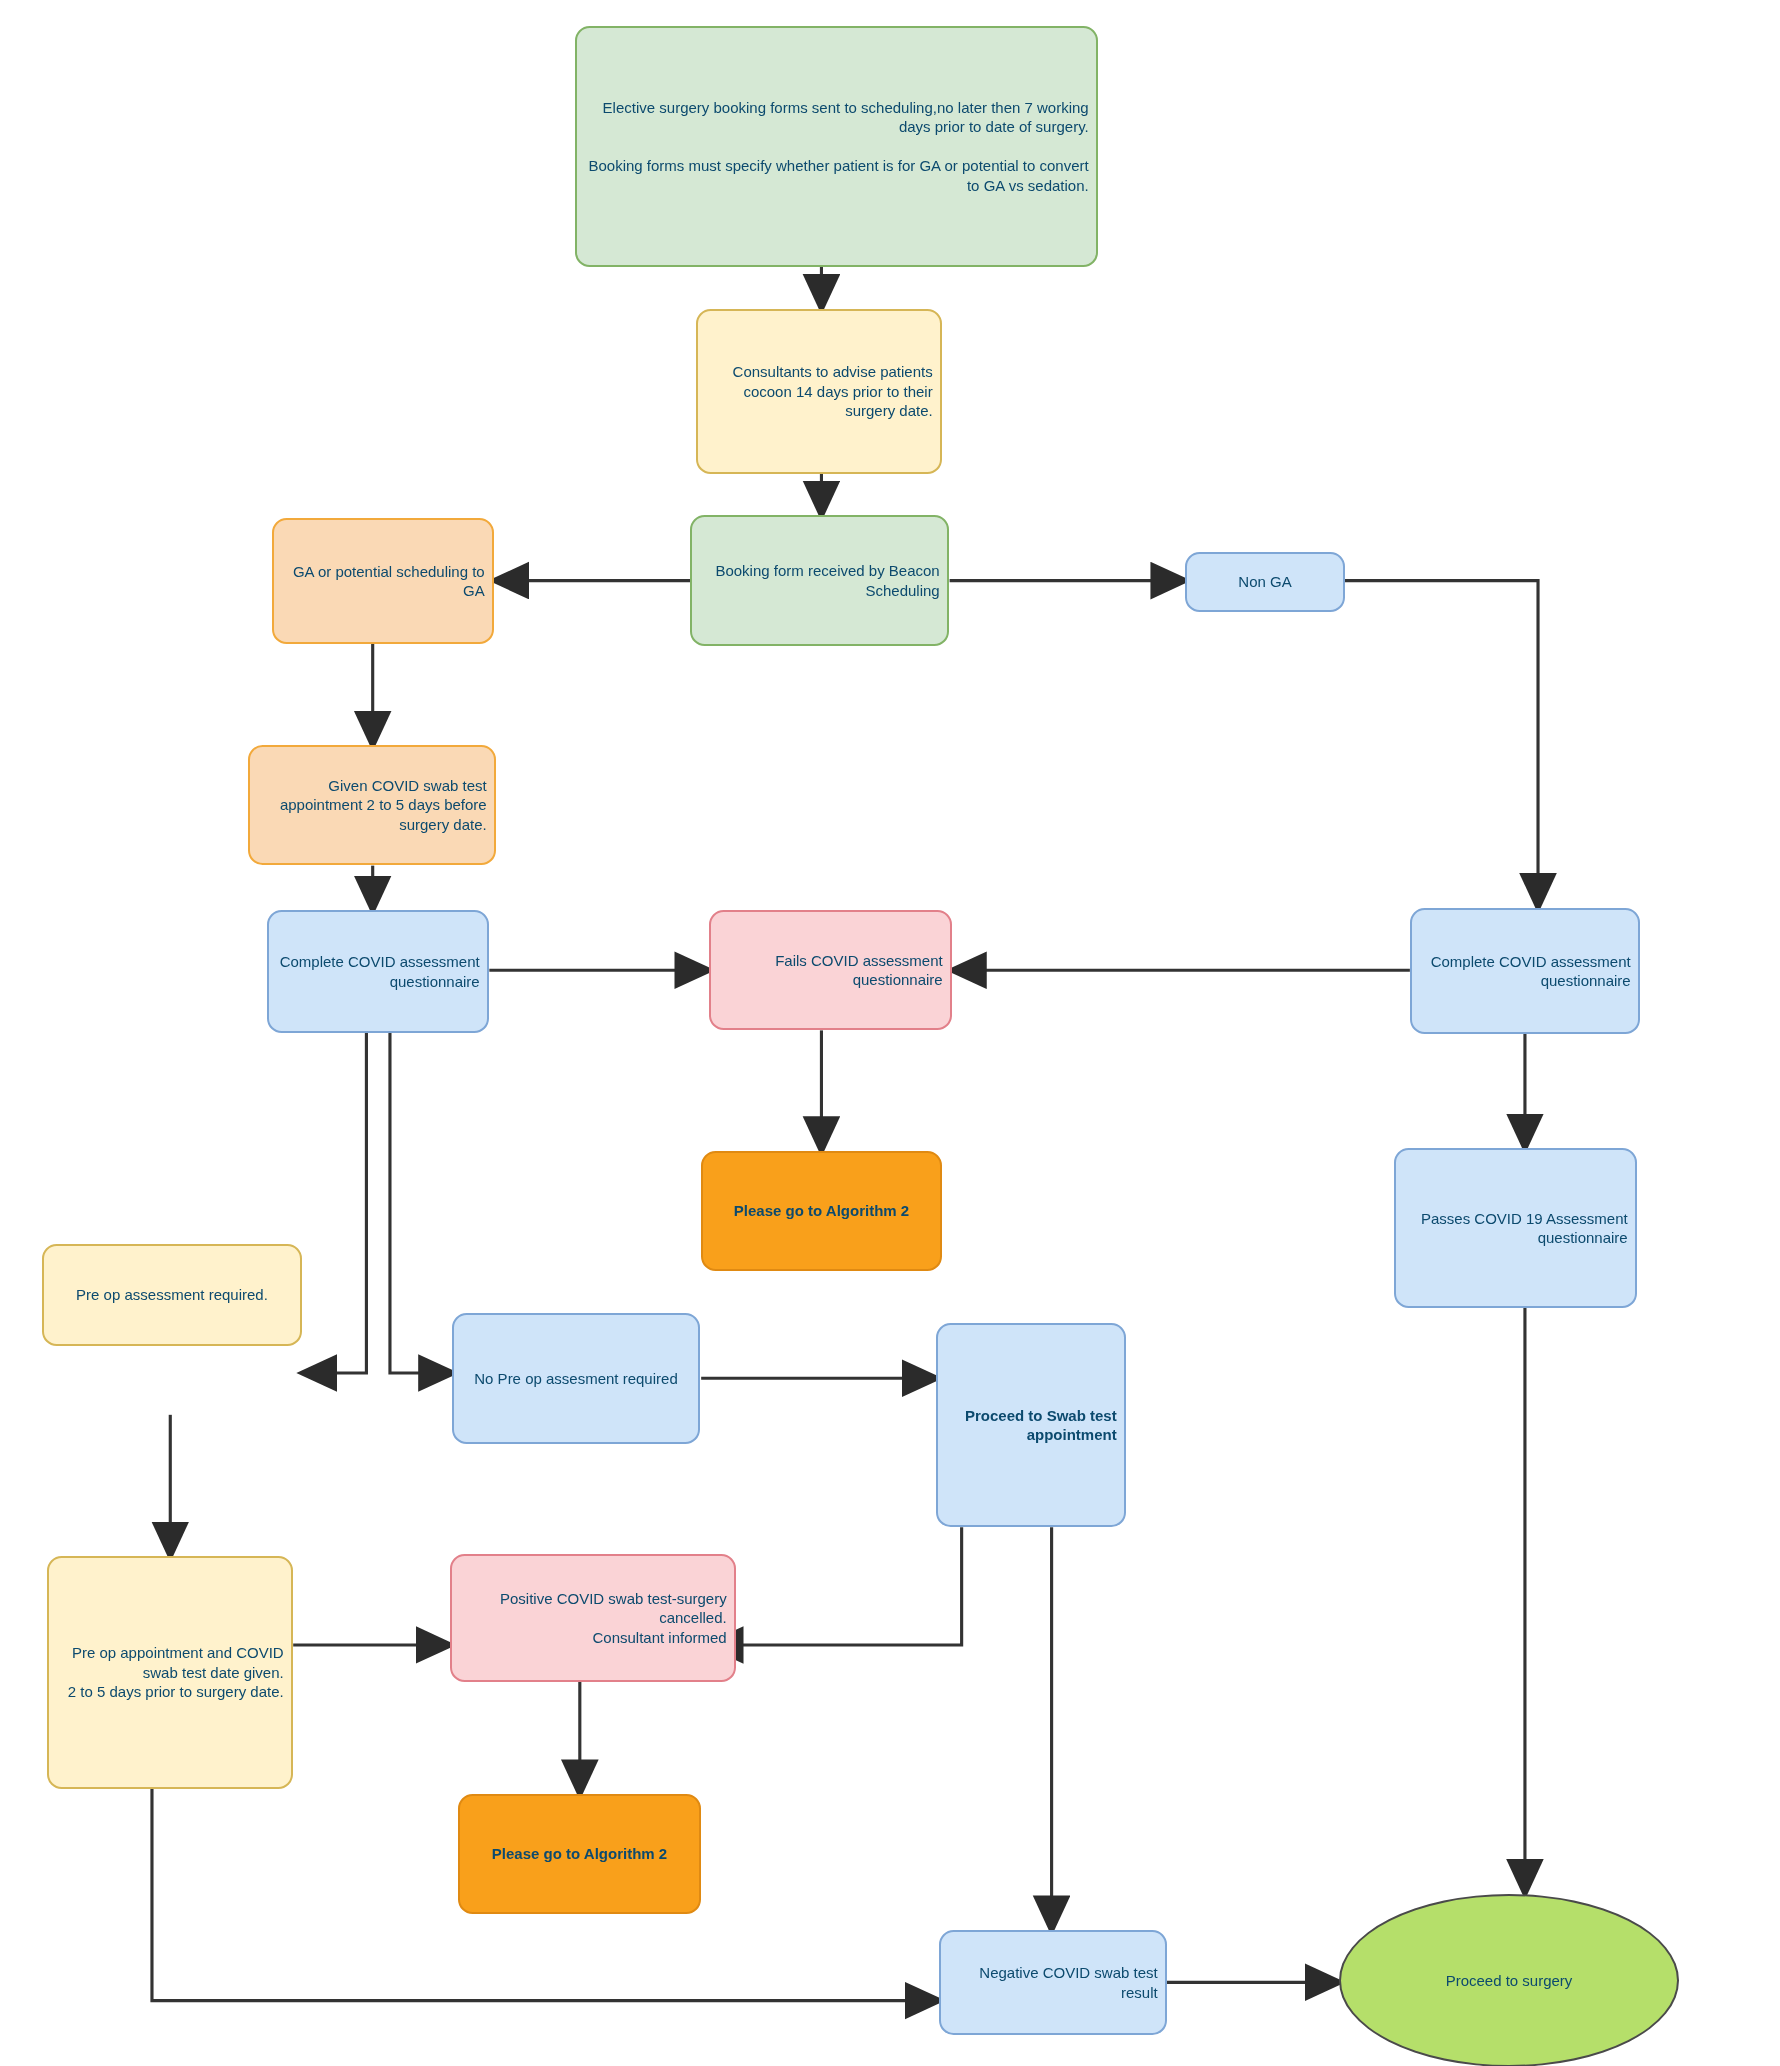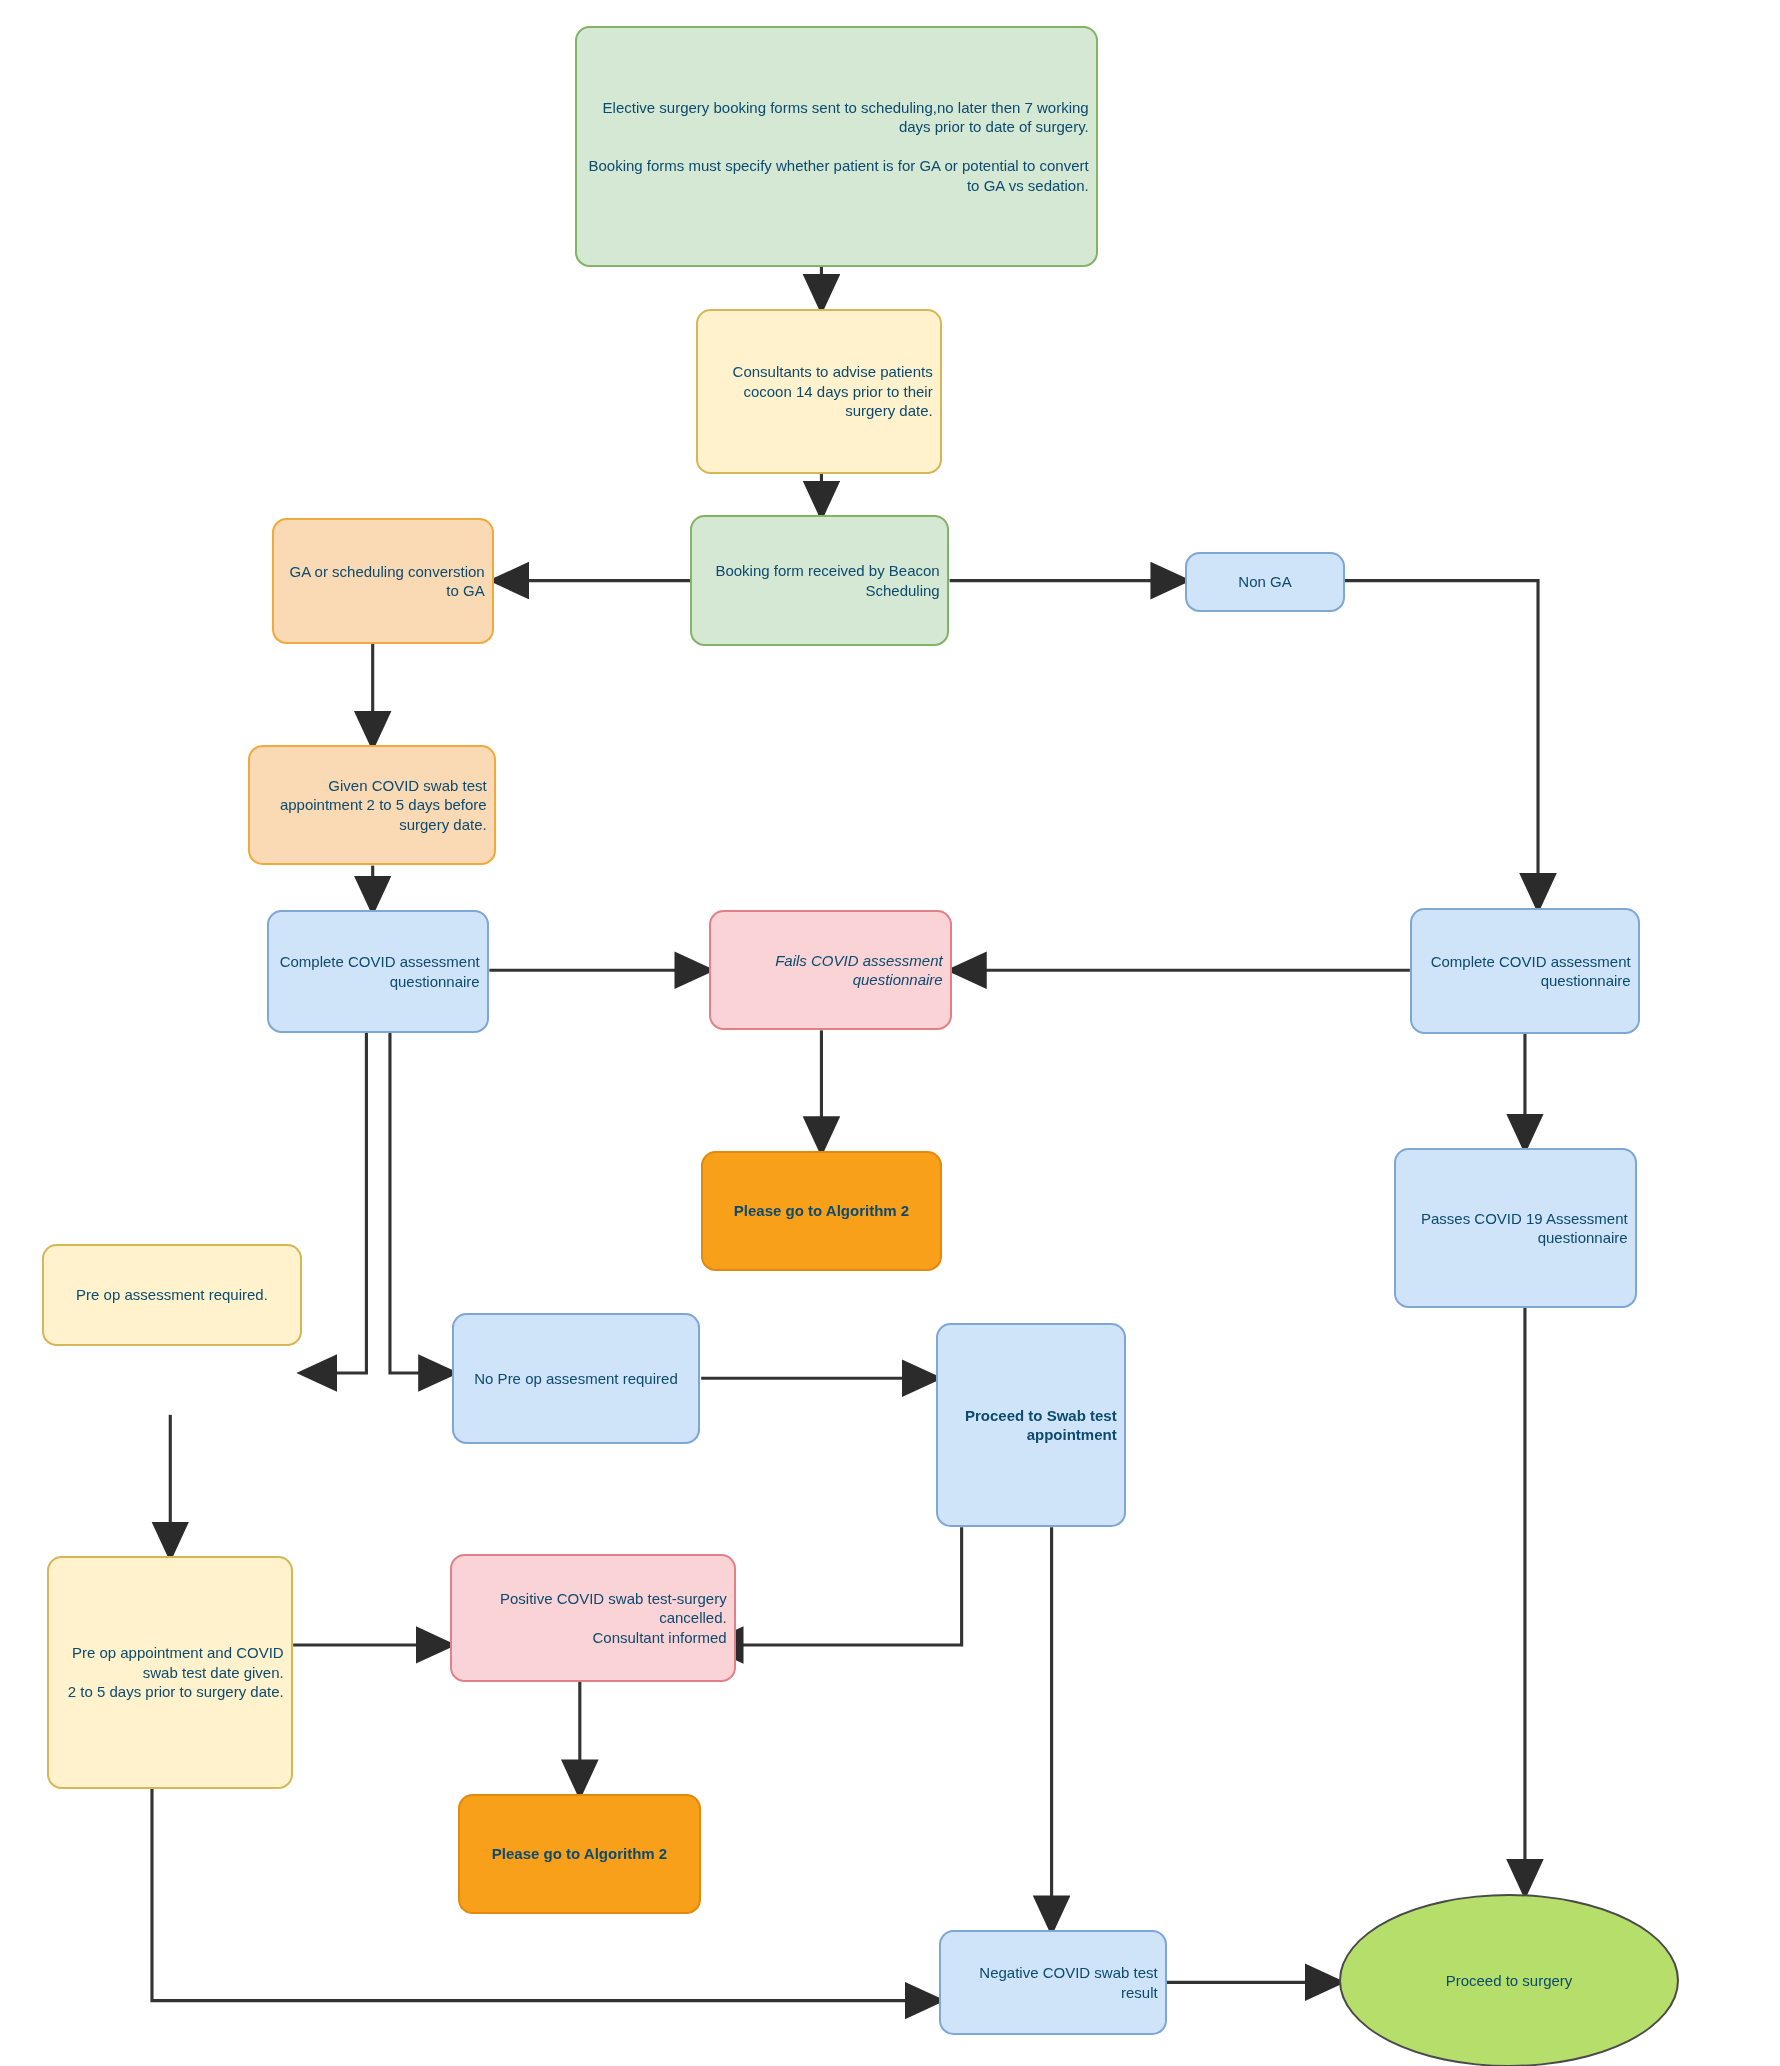--- a/index.html
+++ b/index.html
@@ -131,29 +131,29 @@
   </svg>
 
   <div class="node n-green" style="left:575px; top:26px; width:523px; height:241px;">Elective surgery booking forms sent to scheduling,no later then 7 working days prior to date of surgery.
 
 Booking forms must specify whether patient is for GA or potential to convert to GA vs sedation.</div>
 
   <div class="node n-yellow" style="left:696px; top:309px; width:246px; height:165px;">Consultants to advise patients cocoon 14 days prior to their surgery date.</div>
 
   <div class="node n-green" style="left:690px; top:515px; width:259px; height:131px;">Booking form received by Beacon Scheduling</div>
 
-  <div class="node n-orange-light" style="left:272px; top:518px; width:222px; height:126px;">GA or scheduling converstion to GA</div>
+  <div class="node n-orange-light" style="left:272px; top:518px; width:222px; height:126px;">GA or potential scheduling to GA</div>
 
   <div class="node n-blue" style="left:1185px; top:552px; width:160px; height:60px;">Non GA</div>
 
   <div class="node n-orange-light" style="left:248px; top:745px; width:248px; height:120px;">Given COVID swab test appointment 2 to 5 days before surgery date.</div>
 
   <div class="node n-blue" style="left:267px; top:910px; width:222px; height:123px;">Complete COVID assessment questionnaire</div>
 
-  <div class="node n-red" style="left:709px; top:910px; width:243px; height:120px;font-style:italic;">Fails COVID assessment questionnaire</div>
+  <div class="node n-red" style="left:709px; top:910px; width:243px; height:120px;">Fails COVID assessment questionnaire</div>
 
   <div class="node n-blue" style="left:1410px; top:908px; width:230px; height:126px;">Complete COVID assessment questionnaire</div>
 
   <div class="node n-orange-strong" style="left:701px; top:1151px; width:241px; height:120px;">Please go to Algorithm 2</div>
 
   <div class="node n-blue" style="left:1394px; top:1148px; width:243px; height:160px;">Passes COVID 19 Assessment questionnaire</div>
 
   <div class="node n-yellow" style="left:42px; top:1244px; width:260px; height:102px;">Pre op assessment required.</div>
 
   <div class="node n-blue" style="left:452px; top:1313px; width:248px; height:131px;">No Pre op assesment required</div>

